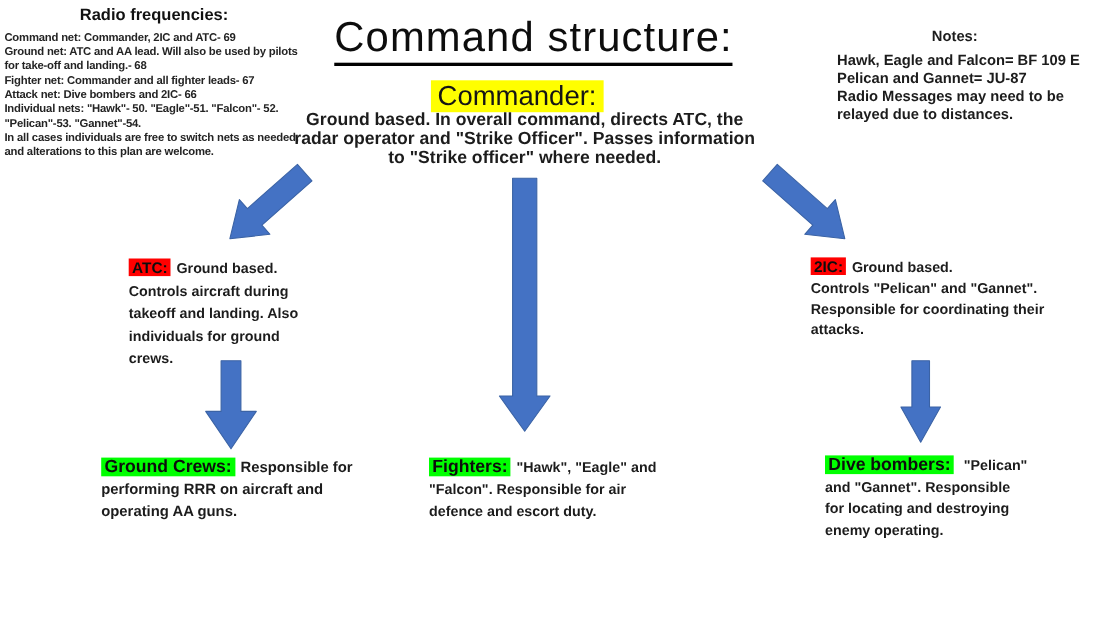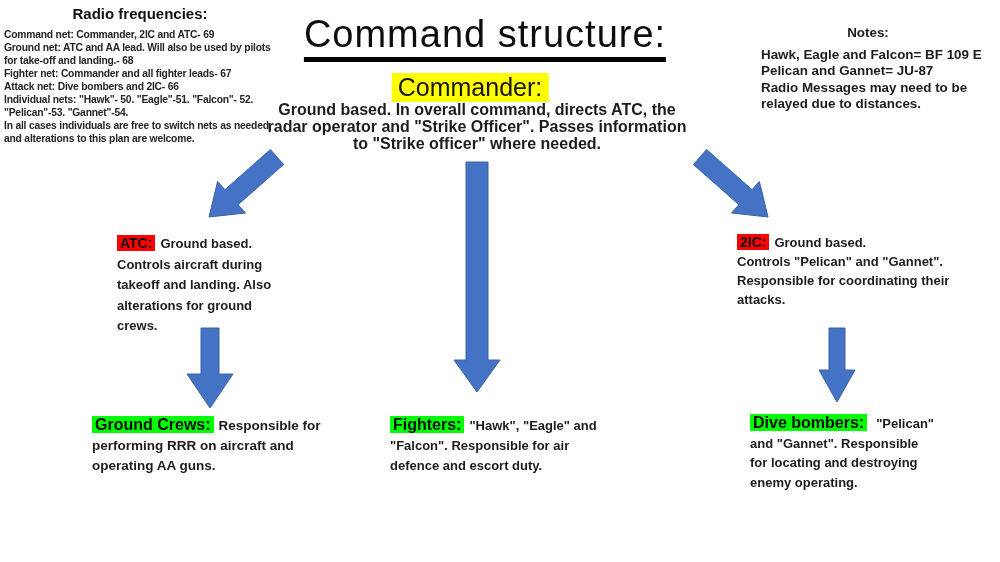--- a/index.html
+++ b/index.html
@@ -25,21 +25,21 @@
   .radio .ln {
     font-size: 10.3px; line-height: 13px; font-weight: 600;
     letter-spacing: -0.2px; color: #242424;
   }
 
   
   .title {
     left: 485px; top: 13px; transform: translateX(-50%);
     font-size: 38px; font-weight: 400; letter-spacing: 1px;
     color: #0d0d0d; white-space: nowrap;
-    border-bottom: 5px solid #000000; padding-bottom: 1px;
+    border-bottom: 3px solid #000000; padding-bottom: 1px;
   }
 
   
   .commander-label {
     left: 470px; top: 73px; transform: translateX(-50%);
     background: #FFFF00; color: #151515;
     font-size: 25px; line-height: 29px; padding: 0 6px;
     white-space: nowrap;
   }
   .commander-desc {
@@ -119,21 +119,21 @@
     <div class="ln">radar operator and "Strike Officer". Passes information</div>
     <div class="ln">to "Strike officer" where needed.</div>
   </div>
 
   <div class="abs node atc">
     <div class="ln">
       <span class="hl red">ATC:</span><span class="rest">Ground based.</span>
     </div>
     <div class="ln">Controls aircraft during</div>
     <div class="ln">takeoff and landing. Also</div>
-    <div class="ln">alterations for ground</div>
+    <div class="ln">individuals for ground</div>
     <div class="ln">crews.</div>
   </div>
 
   <div class="abs node twoic">
     <div class="ln">
       <span class="hl red">2IC:</span><span class="rest">Ground based.</span>
     </div>
     <div class="ln">Controls "Pelican" and "Gannet".</div>
     <div class="ln">Responsible for coordinating their</div>
     <div class="ln">attacks.</div>

